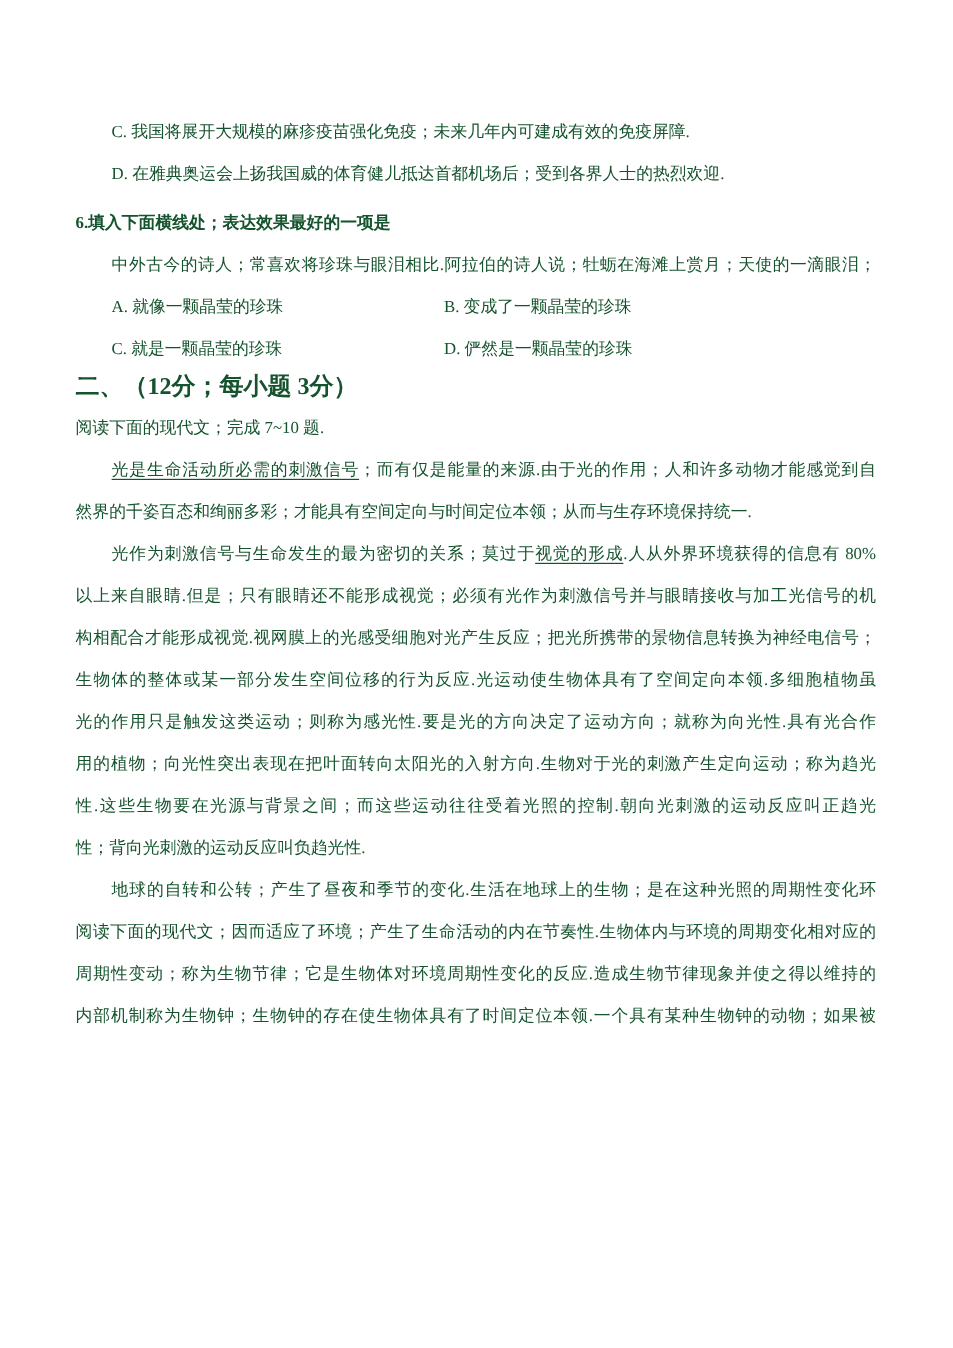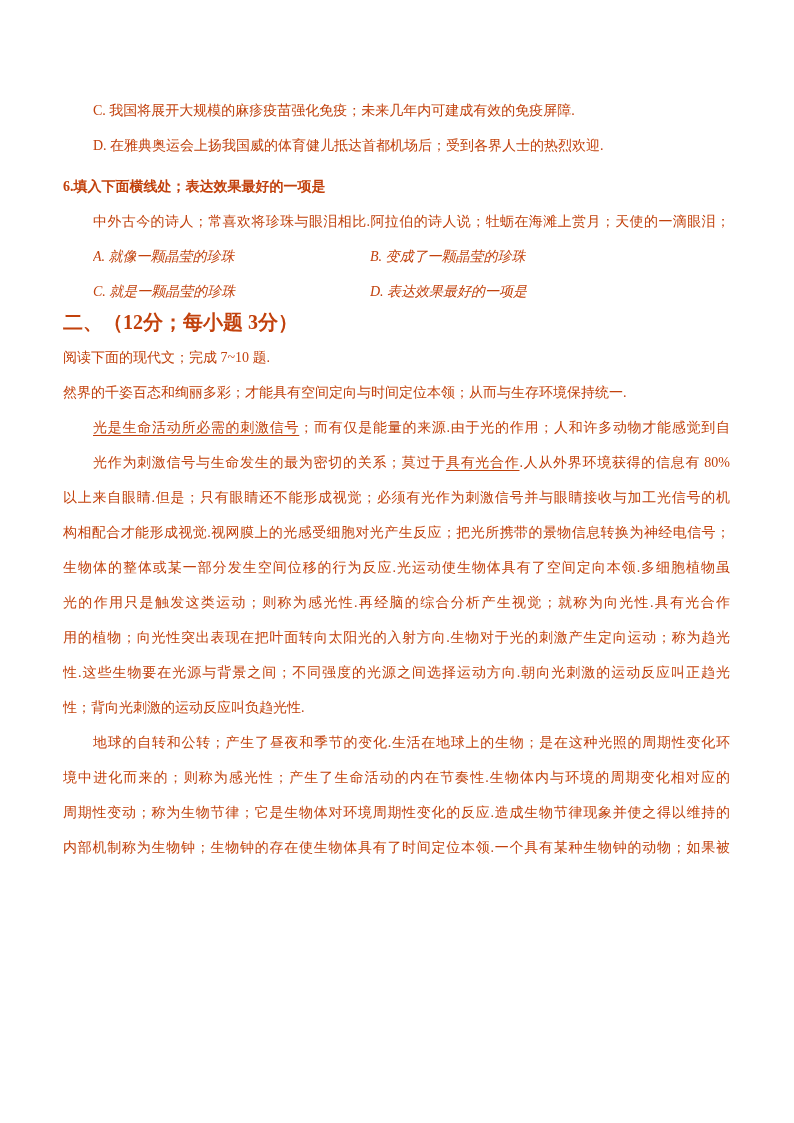--- a/index.html
+++ b/index.html
@@ -1,21 +1,21 @@
 <!DOCTYPE html>
 <html><head>
 <meta charset="utf-8">
 <style>
   html, body { margin: 0; padding: 0; background: #ffffff; }
   .page {
     position: relative;
     width: 794px;
     height: 1123px;
     background: #ffffff;
-    color: #c2410c;
+    color: #14532d;
     font-family: "Liberation Serif", "DejaVu Serif", serif;
     font-size: 14px;
     box-sizing: border-box;
     padding: 93px 64px 0 63px;
     overflow: hidden;
   }
   .line {
     height: 35px;
     line-height: 35px;
     overflow: hidden;
@@ -32,60 +32,60 @@
   .pull-up { margin-top: -4px; }
   .heading { font-weight: bold; font-size: 20px; }
   .u { text-decoration: underline; text-underline-offset: 3px; }
   .blank {
     display: inline-block;
     width: 55px;
     height: 1em;
     border-bottom: 1px solid #000000;
   }
   .choice-row { display: flex; padding-left: 30px; }
-  .choice-cell { width: 277px; height: 35px; line-height: 35px; overflow: hidden; white-space: nowrap; font-style: italic; }
+  .choice-cell { width: 277px; height: 35px; line-height: 35px; overflow: hidden; white-space: nowrap; }
   .choice-cell.second { width: auto; }
 </style>
 </head>
 <body>
 
 <div class="page">
 
   <div class="line indent">C. 我国将展开大规模的麻疹疫苗强化免疫；未来几年内可建成有效的免疫屏障.</div>
   <div class="line indent">D. 在雅典奥运会上扬我国威的体育健儿抵达首都机场后；受到各界人士的热烈欢迎.</div>
 
   <div class="line gap-before">6.填入下面横线处；表达效果最好的一项是</div>
   <div class="line indent justify">中外古今的诗人；常喜欢将珍珠与眼泪相比.阿拉伯的诗人说；牡蛎在海滩上赏月；天使的一滴眼泪；</div>
   <div class="choice-row">
     <div class="choice-cell">A. 就像一颗晶莹的珍珠</div>
     <div class="choice-cell second">B. 变成了一颗晶莹的珍珠</div>
   </div>
   <div class="choice-row">
     <div class="choice-cell">C. 就是一颗晶莹的珍珠</div>
-    <div class="choice-cell second">D. 表达效果最好的一项是</div>
+    <div class="choice-cell second">D. 俨然是一颗晶莹的珍珠</div>
   </div>
 
   <div class="line heading pull-up">二、（12分；每小题 3分）</div>
   <div class="line">阅读下面的现代文；完成 7~10 题.</div>
 
-  <div class="line">然界的千姿百态和绚丽多彩；才能具有空间定向与时间定位本领；从而与生存环境保持统一.</div>
   <div class="line indent justify">
     <span class="u">光是生命活动所必需的刺激信号</span><span>；而有仅是能量的来源.由于光的作用；人和许多动物才能感觉到自</span>
   </div>
+  <div class="line">然界的千姿百态和绚丽多彩；才能具有空间定向与时间定位本领；从而与生存环境保持统一.</div>
 
   <div class="line indent justify">
-    <span>光作为刺激信号与生命发生的最为密切的关系；莫过于</span><span class="u">具有光合作</span><span>.人从外界环境获得的信息有 80%</span>
+    <span>光作为刺激信号与生命发生的最为密切的关系；莫过于</span><span class="u">视觉的形成</span><span>.人从外界环境获得的信息有 80%</span>
   </div>
   <div class="line justify">以上来自眼睛.但是；只有眼睛还不能形成视觉；必须有光作为刺激信号并与眼睛接收与加工光信号的机</div>
   <div class="line justify">构相配合才能形成视觉.视网膜上的光感受细胞对光产生反应；把光所携带的景物信息转换为神经电信号；</div>
 
   <div class="line justify">生物体的整体或某一部分发生空间位移的行为反应.光运动使生物体具有了空间定向本领.多细胞植物虽</div>
-  <div class="line justify">光的作用只是触发这类运动；则称为感光性.再经脑的综合分析产生视觉；就称为向光性.具有光合作</div>
+  <div class="line justify">光的作用只是触发这类运动；则称为感光性.要是光的方向决定了运动方向；就称为向光性.具有光合作</div>
   <div class="line justify">用的植物；向光性突出表现在把叶面转向太阳光的入射方向.生物对于光的刺激产生定向运动；称为趋光</div>
-  <div class="line justify">性.这些生物要在光源与背景之间；不同强度的光源之间选择运动方向.朝向光刺激的运动反应叫正趋光</div>
+  <div class="line justify">性.这些生物要在光源与背景之间；而这些运动往往受着光照的控制.朝向光刺激的运动反应叫正趋光</div>
   <div class="line">性；背向光刺激的运动反应叫负趋光性.</div>
 
   <div class="line indent justify">地球的自转和公转；产生了昼夜和季节的变化.生活在地球上的生物；是在这种光照的周期性变化环</div>
-  <div class="line justify">境中进化而来的；则称为感光性；产生了生命活动的内在节奏性.生物体内与环境的周期变化相对应的</div>
+  <div class="line justify">阅读下面的现代文；因而适应了环境；产生了生命活动的内在节奏性.生物体内与环境的周期变化相对应的</div>
   <div class="line justify">周期性变动；称为生物节律；它是生物体对环境周期性变化的反应.造成生物节律现象并使之得以维持的</div>
   <div class="line justify">内部机制称为生物钟；生物钟的存在使生物体具有了时间定位本领.一个具有某种生物钟的动物；如果被</div>
 
 </div>
 
 </body></html>

